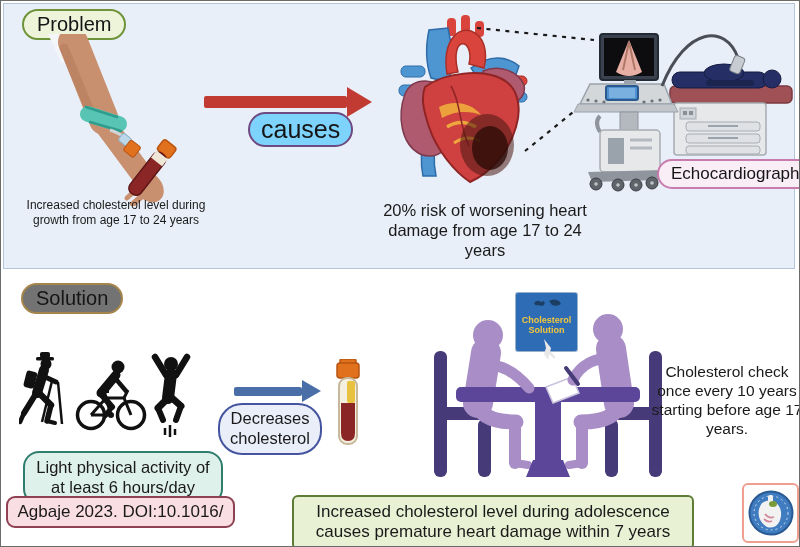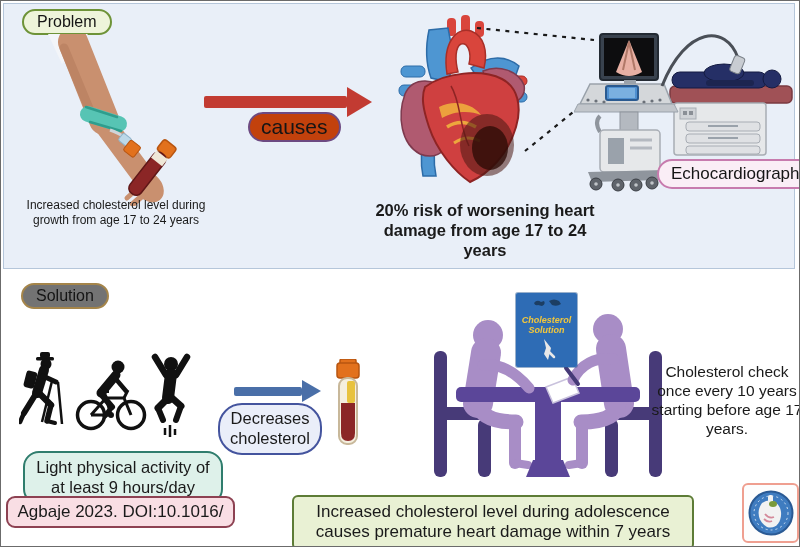--- a/index.html
+++ b/index.html
@@ -1,39 +1,39 @@
 <!DOCTYPE html>
 <html><head>
 <meta charset="utf-8">
 <style>
   html,body{margin:0;padding:0;background:#fff;font-family:"Liberation Sans",sans-serif;}
   #canvas{position:relative;width:800px;height:547px;background:#ffffff;border:1px solid #6b6b6b;box-sizing:border-box;overflow:hidden;}
   .abs{position:absolute;}
   
   .problem-panel{left:2px;top:2px;width:792px;height:266px;background:#e9eff8;border:1px solid #b5c6da;box-sizing:border-box;}
   
-  .pill{display:inline-block;border-radius:18px;padding:2px 13px;font-size:16px;color:#151515;background:#fff;white-space:nowrap;}
+  .pill{display:inline-block;border-radius:18px;padding:2px 13px;font-size:20px;color:#151515;background:#fff;white-space:nowrap;}
   .pill-problem{background:#eef4da;border:2.5px solid #6e9338;}
   .pill-solution{background:#737373;border:2.5px solid #a5854a;}
-  .pill-causes{background:#c2410c;border:2.5px solid #6d4a82;font-size:21px;padding:1px 11px;}
+  .pill-causes{background:#7dd3fc;border:2.5px solid #6d4a82;font-size:25px;padding:1px 11px;}
   .pill-echo{background:#faeef6;border:2px solid #c77bae;font-size:17px;padding:3px 12px;}
   
   .caption{color:#1a1a1a;text-align:center;line-height:1.22;}
   
   .box{box-sizing:border-box;text-align:center;color:#1a1a1a;line-height:1.2;}
   .box-teal{background:#def1ea;border:2px solid #2f7d6d;border-radius:16px;font-size:16.5px;padding:5px 6px;}
   .box-pink{background:#f9dee4;border:2px solid #8d4152;border-radius:9px;font-size:17px;padding:4px 4px;}
   .box-green{background:#e9f1d4;border:2px solid #5d7c36;border-radius:6px;font-size:17px;padding:5px 6px;}
   .box-blue{background:#eaeef9;border:2px solid #44549e;border-radius:24px;font-size:16.5px;padding:4px 6px;}
   
   .arrow-body{position:absolute;border-radius:2px;}
   .arrow-head{position:absolute;width:0;height:0;}
   .line{display:block;text-align:center;}
   
-  .passport{left:513px;top:292px;width:61px;height:74px;background:#2e6cb5;border-radius:2px;text-align:center;box-shadow:0 0 0 1px #24569176;font-style:italic;}
+  .passport{left:513px;top:292px;width:61px;height:58px;background:#2e6cb5;border-radius:2px;text-align:center;box-shadow:0 0 0 1px #24569176;}
   .passport .ptxt{color:#f2c73c;font-weight:bold;font-size:9px;line-height:1.15;display:block;}
   
   .logo{left:739px;top:482px;width:57px;height:60px;background:#fdfdfd;border:2px solid #ef9f90;border-radius:6px;box-sizing:border-box;display:flex;align-items:center;justify-content:center;}
 </style>
 </head>
 <body>
 
 <div id="canvas">
 
   <div class="abs problem-panel">
@@ -87,21 +87,21 @@
         <path d="M30 73 C50 58 87 55 107 65 C123 73 127 93 121 113 C113 141 93 160 75 168 C60 158 42 137 34 113 C28 95 26 83 30 73 Z" fill="#cf4040" stroke="#8e2424" stroke-width="2"></path>
         <path d="M44 93 C58 86 76 88 86 101 C75 96 58 97 47 104 Z" fill="#eda73d" opacity="0.95"></path>
         <path d="M52 113 Q66 104 81 113" stroke="#eda73d" stroke-width="3.5" fill="none"></path>
         <path d="M59 129 Q72 120 85 127" stroke="#eda73d" stroke-width="3" fill="none"></path>
         <path d="M56 72 C66 88 64 112 74 132" stroke="#8e2424" stroke-width="1.5" fill="none"></path>
         <ellipse cx="92" cy="131" rx="27" ry="31" fill="#4a1812" opacity="0.55"></ellipse>
         <ellipse cx="95" cy="134" rx="18" ry="22" fill="#2e0c08" opacity="0.8"></ellipse>
       </svg>
     </div>
 
-    <div class="abs caption" style="left:366px;top:196px;width:230px;font-size:16.5px;font-weight:bold;">20% risk of worsening heart damage from age 17 to 24 years</div>
+    <div class="abs caption" style="left:366px;top:196px;width:230px;font-size:16.5px;">20% risk of worsening heart damage from age 17 to 24 years</div>
 
     <svg class="abs" style="left:0;top:0;" width="792" height="264">
       <line x1="473" y1="24" x2="590" y2="36" stroke="#1a1a1a" stroke-width="2.2" stroke-dasharray="4 5.5"></line>
       <line x1="521" y1="147" x2="584" y2="96" stroke="#1a1a1a" stroke-width="2.2" stroke-dasharray="4 5.5"></line>
     </svg>
 
     <div class="abs" style="left:570px;top:20px;">
       <svg width="228" height="170" viewBox="0 0 228 170">
 
         <rect x="96" y="62" width="122" height="17" rx="5" fill="#a05156" stroke="#7a3a40" stroke-width="1.5"></rect>
@@ -216,21 +216,21 @@
     <div class="abs" style="left:330px;top:88px;">
       <svg width="30" height="88" viewBox="0 0 30 88">
         <rect x="7" y="0" width="16" height="7" rx="2" fill="#e2711d" stroke="#b85510" stroke-width="1.5"></rect>
         <rect x="4" y="4" width="22" height="15" rx="3" fill="#e2711d" stroke="#b85510" stroke-width="1.5"></rect>
         <rect x="6" y="19" width="18" height="66" rx="8" fill="#f5efdf" stroke="#c8b89a" stroke-width="2"></rect>
         <rect x="14" y="22" width="8" height="22" rx="2" fill="#e8c23f"></rect>
         <path d="M8 44 h14 v30 q0 8 -7 8 q-7 0 -7 -8 Z" fill="#8b2626"></path>
       </svg>
     </div>
 
-    <div class="abs box box-teal" style="left:20px;top:180px;width:200px;">Light physical activity of at least 9 hours/day</div>
+    <div class="abs box box-teal" style="left:20px;top:180px;width:200px;">Light physical activity of at least 6 hours/day</div>
 
     <div class="abs box box-pink" style="left:3px;top:225px;width:229px;">
       <span class="line">Agbaje 2023. DOI:10.1016/</span>
     </div>
 
     <div class="abs" style="left:425px;top:20px;">
       <svg width="240" height="202" viewBox="0 0 240 202">
         <g fill="#473a78">
           <rect x="6" y="60" width="13" height="126" rx="6"></rect>
           <rect x="6" y="116" width="57" height="13" rx="6"></rect>

